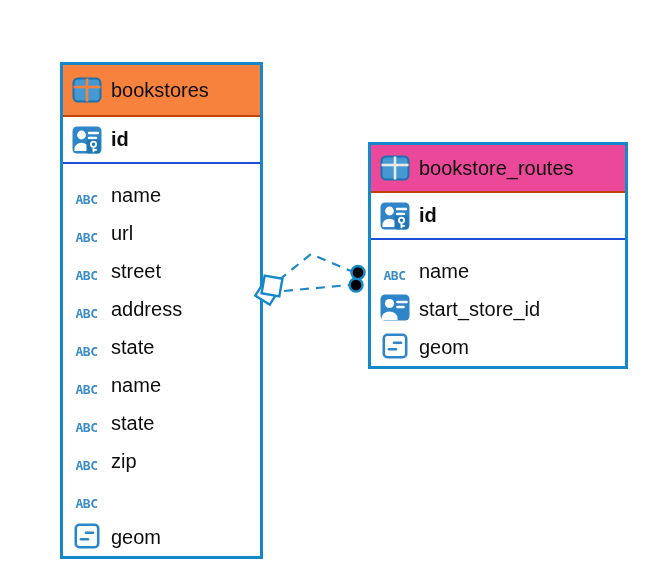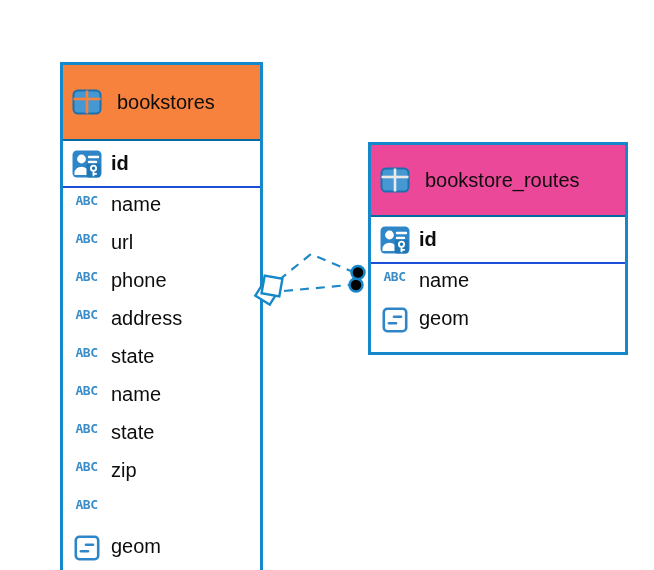--- a/index.html
+++ b/index.html
@@ -11,35 +11,35 @@
     overflow:hidden;
   }
   .er-table {
     position:absolute;
     background:#ffffff;
     border:3px solid #1588c9;
     box-sizing:content-box;
     z-index:1;
   }
   .tbl-header {
-    display:flex; align-items:center; gap:15px;
-    padding:16px 8px;
-    border-bottom:2px solid #0369a1;
+    display:flex; align-items:center; gap:9px;
+    padding:4px 8px;
+    border-bottom:2px solid #c2410c;
     font-size:20px; color:#0d0d0d;
   }
   .pk-row {
     display:flex; align-items:center; gap:9px;
     padding:0 8px;
     height:45px;
     border-bottom:2px solid #1d4ed8;
     font-size:20px; font-weight:bold; color:#0d0d0d;
   }
   .cols { padding:5px 0 7px 0; }
   .col-row {
-    display:flex; align-items:flex-start; gap:9px;
+    display:flex; align-items:flex-end; gap:9px;
     padding:0 8px;
     height:38px;
     font-size:20px; color:#0d0d0d;
   }
   .icon-box { width:31px; min-width:31px; display:flex; align-items:center; justify-content:center; }
   .abc-glyph {
     color:#3b8dc9; font-weight:800; font-size:13px;
     letter-spacing:-0.5px;
     font-family:"DejaVu Sans Mono", monospace;
   }
@@ -105,21 +105,21 @@
       <div class="col-row">
         <span class="icon-box abc-glyph">ABC</span>
         <span class="lbl">name</span>
       </div>
       <div class="col-row">
         <span class="icon-box abc-glyph">ABC</span>
         <span class="lbl">url</span>
       </div>
       <div class="col-row">
         <span class="icon-box abc-glyph">ABC</span>
-        <span class="lbl">phone</span>
+        <span class="lbl">street</span>
       </div>
       <div class="col-row">
         <span class="icon-box abc-glyph">ABC</span>
         <span class="lbl">address</span>
       </div>
       <div class="col-row">
         <span class="icon-box abc-glyph">ABC</span>
         <span class="lbl">state</span>
       </div>
       <div class="col-row">
@@ -167,20 +167,28 @@
       </span>
       <span class="lbl">id</span>
     </div>
     <div class="cols">
       <div class="col-row">
         <span class="icon-box abc-glyph">ABC</span>
         <span class="lbl">name</span>
       </div>
       <div class="col-row">
         <span class="icon-box">
+          <svg width="30" height="27">
+              <use href="#sym-fk"></use>
+            </svg>
+        </span>
+        <span class="lbl">start_store_id</span>
+      </div>
+      <div class="col-row">
+        <span class="icon-box">
           <svg width="26" height="26">
               <use href="#sym-geom"></use>
             </svg>
         </span>
         <span class="lbl">geom</span>
       </div>
     </div>
   </div>
 
   <svg id="connector-layer" width="654" height="570" viewBox="0 0 654 570">

